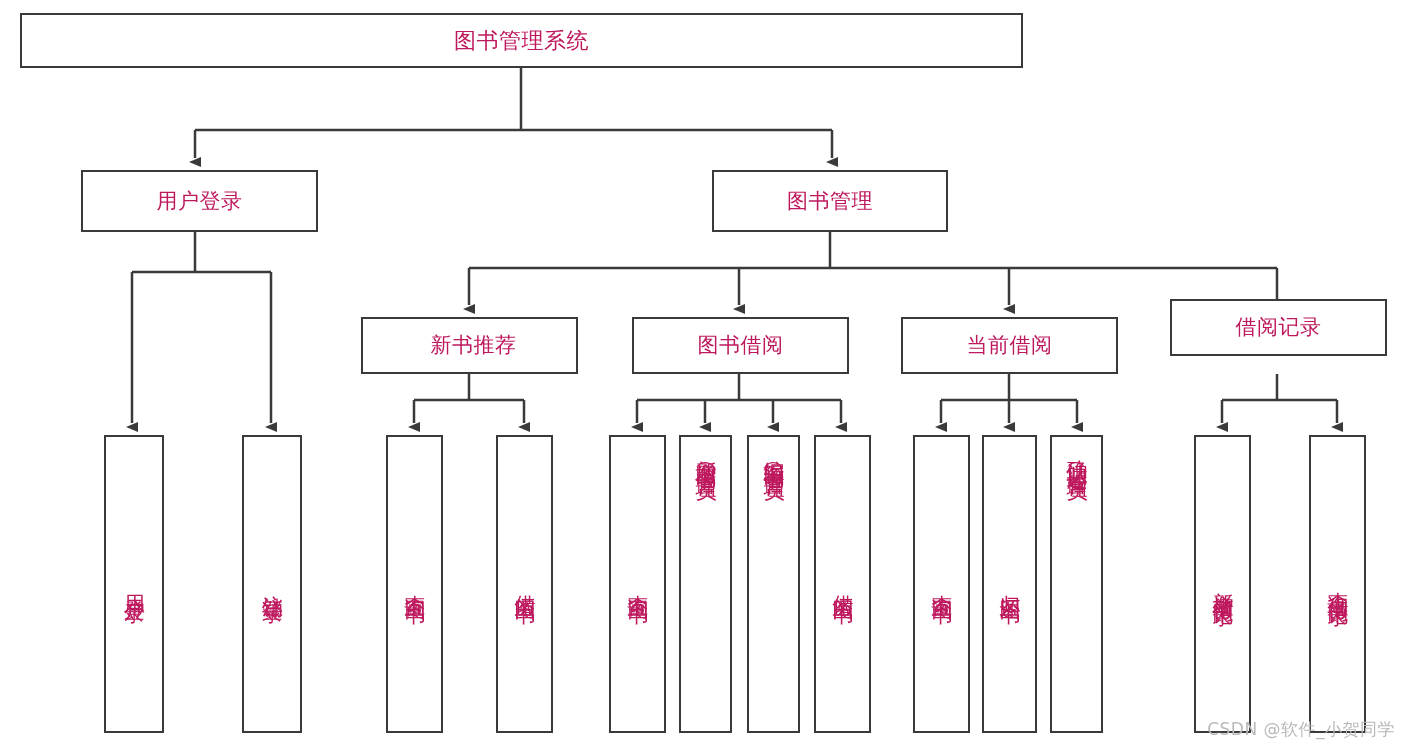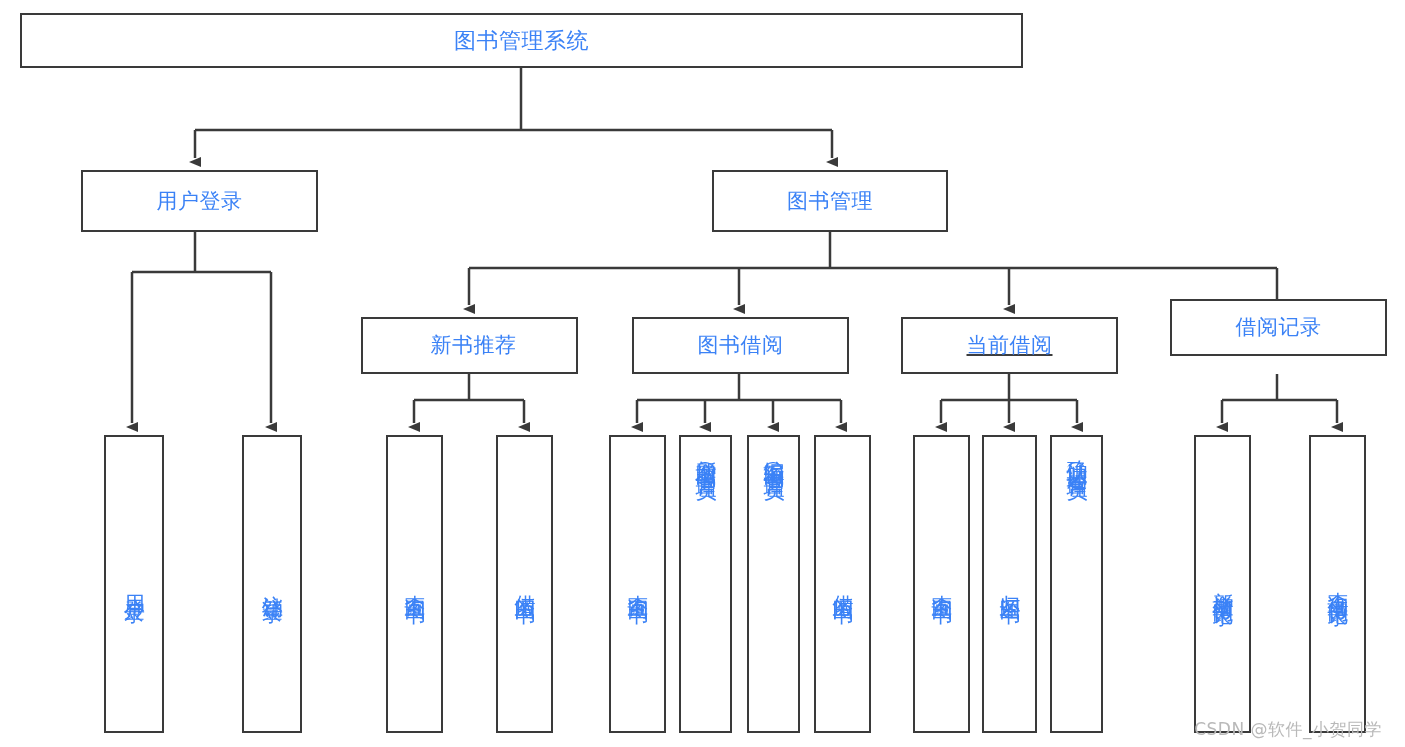--- a/index.html
+++ b/index.html
@@ -27,41 +27,41 @@
     background:#ffffff;
     border:2.5px solid #3a3a3a;
     display:flex;
     align-items:center;
     justify-content:center;
     z-index:2;
   }
   .node .lbl{
     font-size:21px;
     line-height:1.25;
-    color:#3b82f6;
+    color:#be185d;
     white-space:nowrap;
     letter-spacing:0.5px;
   }
   .node.vertical{
     align-items:flex-start;
     padding-top:6px;
   }
   .node.vertical .lbl{
     writing-mode:vertical-rl;
     text-orientation:upright;
     white-space:normal;
     letter-spacing:3px;
     line-height:1.0;
     font-size:21px;
     max-height:100%;
   }
   .node.root .lbl{font-size:22px;}
   #watermark{
     position:absolute;
-    right:23px;
+    right:10px;
     bottom:6px;
     font-size:17px;
     color:#b9b9b9;
     z-index:5;
     white-space:nowrap;
     letter-spacing:0.5px;
   }
 </style>
 </head>
 <body>
@@ -128,21 +128,21 @@
   <div class="node" style="left:712px; top:170px; width:236px; height:62px;align-items:center;">
     <span class="lbl">图书管理</span>
   </div>
 
   <div class="node" style="left:361px; top:317px; width:217px; height:57px;padding-left:8px;">
     <span class="lbl">新书推荐</span>
   </div>
   <div class="node" style="left:632px; top:317px; width:217px; height:57px;">
     <span class="lbl">图书借阅</span>
   </div>
-  <div class="node" style="left:901px; top:317px; width:217px; height:57px;text-decoration:underline;">
+  <div class="node" style="left:901px; top:317px; width:217px; height:57px;">
     <span class="lbl">当前借阅</span>
   </div>
   <div class="node" style="left:1170px; top:299px; width:217px; height:57px;">
     <span class="lbl">借阅记录</span>
   </div>
 
   <div class="node vertical" style="left:104px; top:435px; width:60px; height:298px; align-items:center; padding-top:0;">
     <span class="lbl">用户登录</span>
   </div>
   <div class="node vertical" style="left:242px; top:435px; width:60px; height:298px; align-items:center; padding-top:0;">

